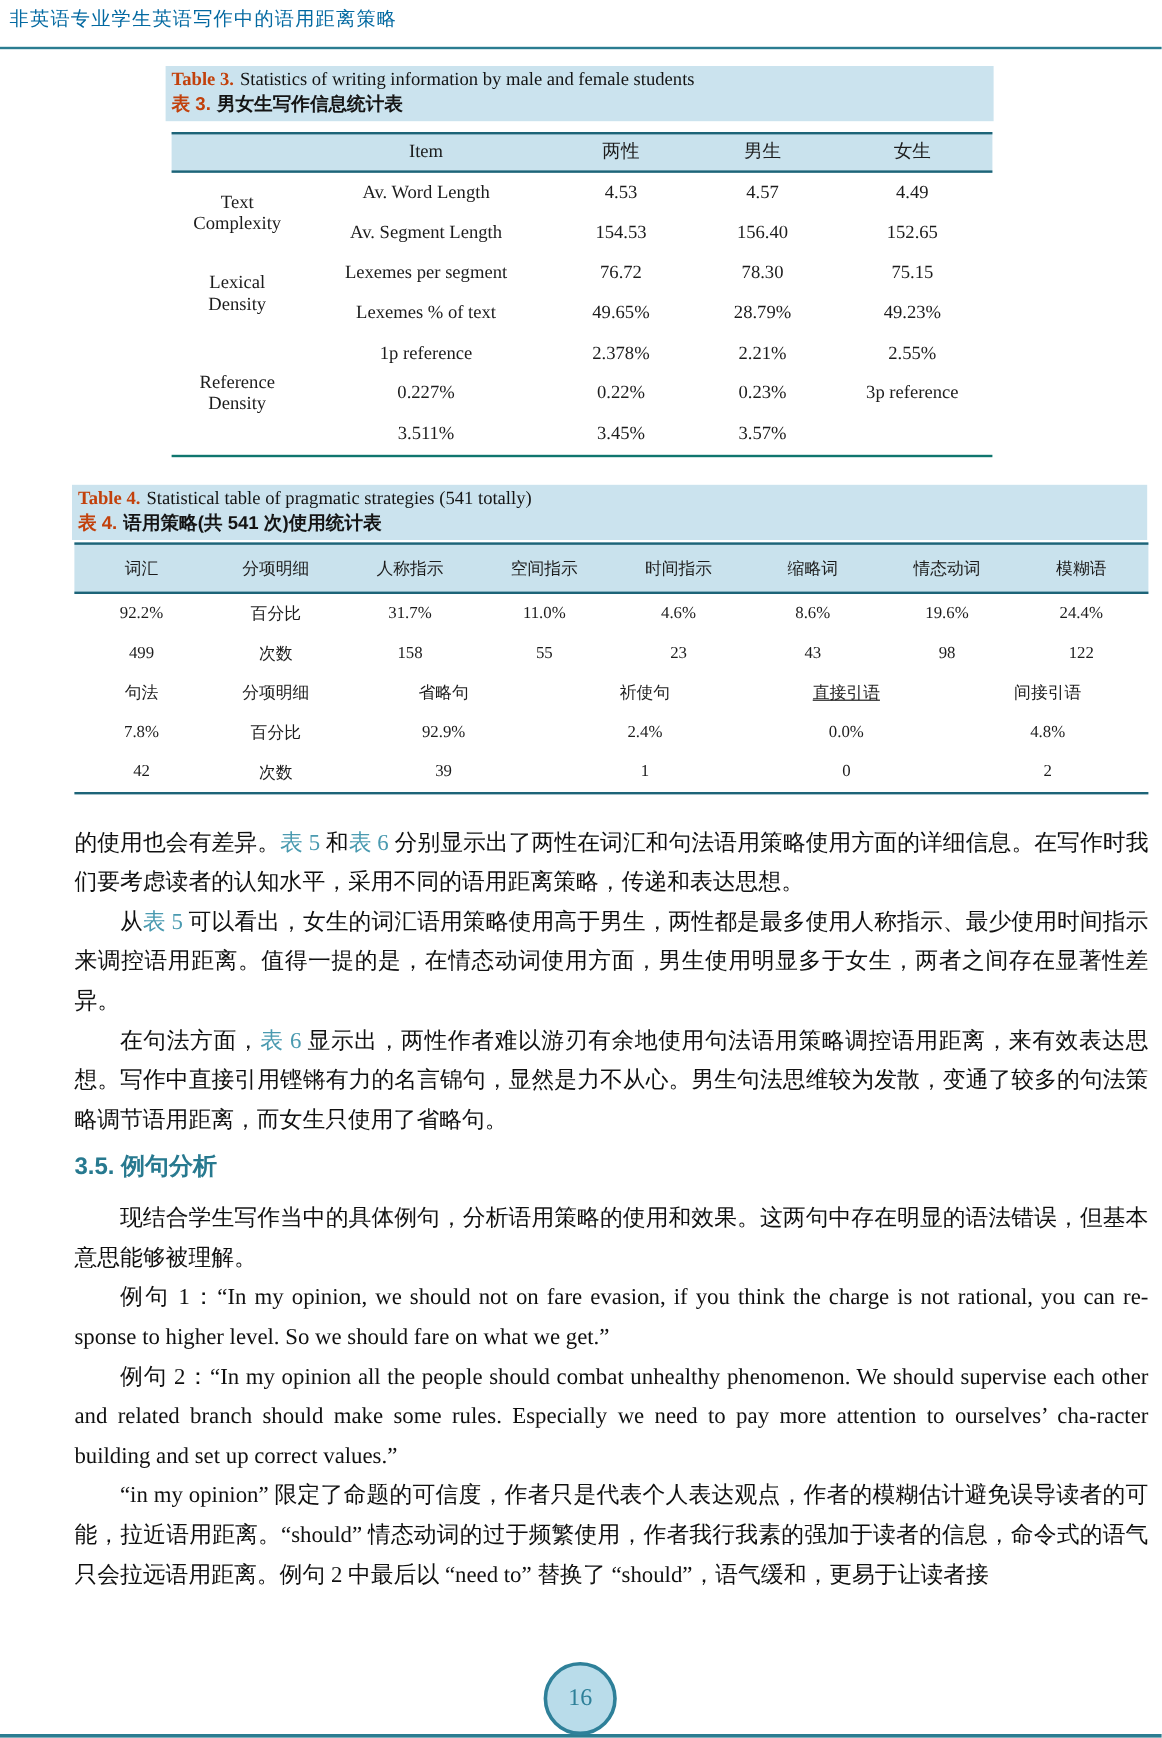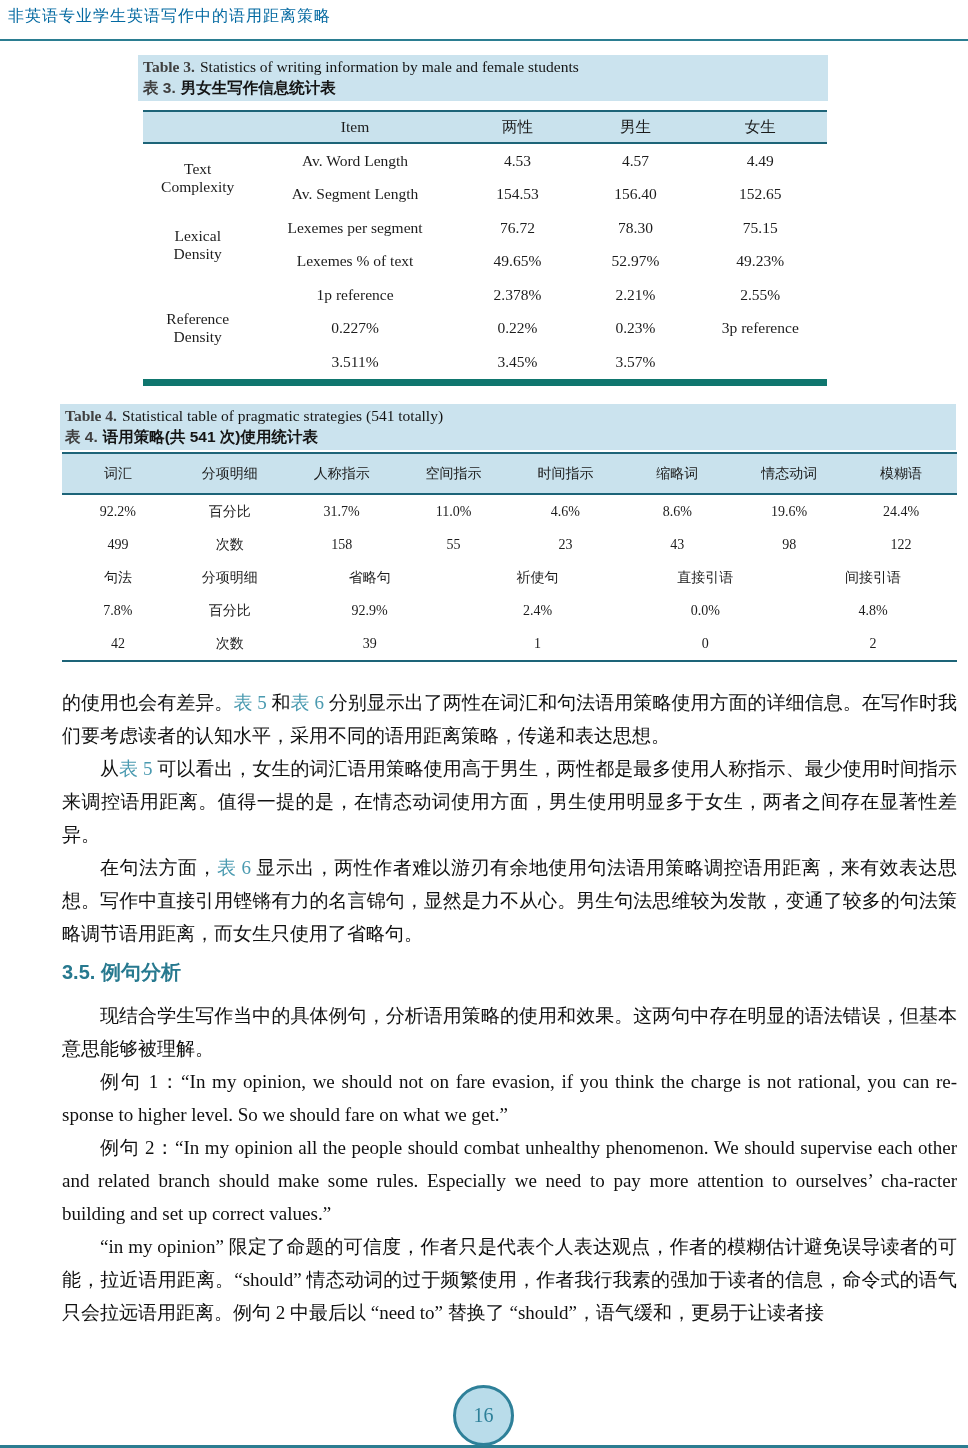--- a/index.html
+++ b/index.html
@@ -7,29 +7,29 @@
   html,body { background:#ffffff; }
   body {
     width:968px; height:1448px; position:relative; overflow:hidden;
     font-family:"Liberation Serif","DejaVu Serif",serif; color:#111;
   }
   .running-head { position:absolute; left:8px; top:6px; font-size:16px; color:#0369a1; letter-spacing:1px; }
   .top-rule { position:absolute; left:0; top:39px; width:968px; height:2px; background:#2b7d91; }
 
   .caption { position:absolute; background:#cbe3ee; padding:2px 4px 3px 5px; }
   .caption .en { font-size:15.5px; color:#141414; line-height:20px; }
-  .caption .lab { color:#404040; font-weight:bold; margin-right:5px; }
+  .caption .lab { color:#c2410c; font-weight:bold; margin-right:5px; }
   .caption .zh { font-family:"Liberation Sans","DejaVu Sans",sans-serif; font-weight:bold; font-size:15.5px; color:#141414; line-height:20px; margin-top:1px; }
   #caption3 { left:138px; top:55px; width:690px; min-height:42px; }
   #caption4 { left:60px; top:404px; width:896px; min-height:42px; }
 
   #table3 { position:absolute; left:143px; top:110px; width:684px; font-size:15.5px; color:#1c1c1c; }
   #table3 .hdr, #table3 .bdy { display:grid; grid-template-columns:16% 30% 17.5% 17% 19.5%; }
   #table3 .hdr { height:34px; background:#c9e2ed; border-top:2px solid #1d6478; border-bottom:2px solid #1d6478; }
-  #table3 .bdy { grid-auto-rows:33.5px; border-bottom:7px solid #0f766e; }
+  #table3 .bdy { grid-auto-rows:33.5px; border-bottom:2px solid #0f766e; }
   .t3c { display:flex; align-items:center; justify-content:center; text-align:center; line-height:18px; }
 
   #table4 { position:absolute; left:62px; top:452px; width:895px; font-size:14px; color:#1c1c1c; }
   #table4 .hrow { display:flex; height:43px; background:#c9e2ed; border-top:2px solid #1d6478; border-bottom:2px solid #1d6478; }
   #table4 .rows-wrap { border-bottom:2px solid #1d6478; }
   #table4 .row { display:flex; height:33px; }
   .t4c { display:flex; align-items:center; justify-content:center; text-align:center; }
 
   #body-text { position:absolute; left:62px; top:686px; width:895px; font-size:19px; line-height:33px; text-align:justify; color:#101010; }
   #body-text p { margin:0; }
@@ -71,21 +71,21 @@
       <div class="t3c">154.53</div>
       <div class="t3c">156.40</div>
       <div class="t3c">152.65</div>
       <div class="t3c" style="grid-row: span 2; width: 78%; margin: 0px auto;">Lexical Density</div>
       <div class="t3c">Lexemes per segment</div>
       <div class="t3c">76.72</div>
       <div class="t3c">78.30</div>
       <div class="t3c">75.15</div>
       <div class="t3c">Lexemes % of text</div>
       <div class="t3c">49.65%</div>
-      <div class="t3c">52.97%</div>
+      <div class="t3c">28.79%</div>
       <div class="t3c">49.23%</div>
       <div class="t3c" style="grid-row: span 3; width: 78%; margin: 0px auto;">Reference Density</div>
       <div class="t3c">1p reference</div>
       <div class="t3c">2.378%</div>
       <div class="t3c">2.21%</div>
       <div class="t3c">2.55%</div>
       <div class="t3c">0.227%</div>
       <div class="t3c">0.22%</div>
       <div class="t3c">0.23%</div>
       <div class="t3c">3p reference</div>
@@ -130,21 +130,21 @@
         <div class="t4c" style="width: 12.5%;">23</div>
         <div class="t4c" style="width: 12.5%;">43</div>
         <div class="t4c" style="width: 12.5%;">98</div>
         <div class="t4c" style="width: 12.5%;">122</div>
       </div>
       <div class="row">
         <div class="t4c" style="width: 12.5%;">句法</div>
         <div class="t4c" style="width: 12.5%;">分项明细</div>
         <div class="t4c" style="width: 18.75%;">省略句</div>
         <div class="t4c" style="width: 18.75%;">祈使句</div>
-        <div class="t4c" style="width: 18.75%;">直接引语</div>
+        <div class="t4c" style="width: 18.75%; text-decoration: underline;">直接引语</div>
         <div class="t4c" style="width: 18.75%;">间接引语</div>
       </div>
       <div class="row">
         <div class="t4c" style="width: 12.5%;">7.8%</div>
         <div class="t4c" style="width: 12.5%;">百分比</div>
         <div class="t4c" style="width: 18.75%;">92.9%</div>
         <div class="t4c" style="width: 18.75%;">2.4%</div>
         <div class="t4c" style="width: 18.75%;">0.0%</div>
         <div class="t4c" style="width: 18.75%;">4.8%</div>
       </div>

